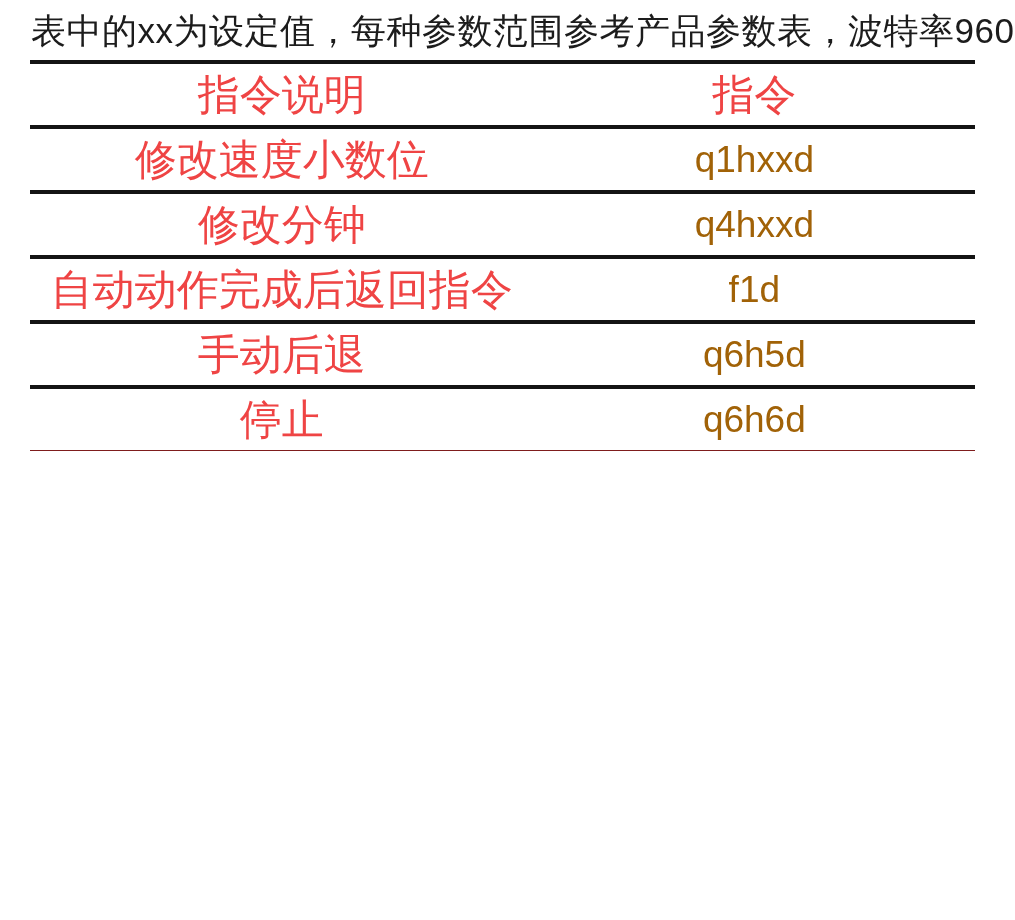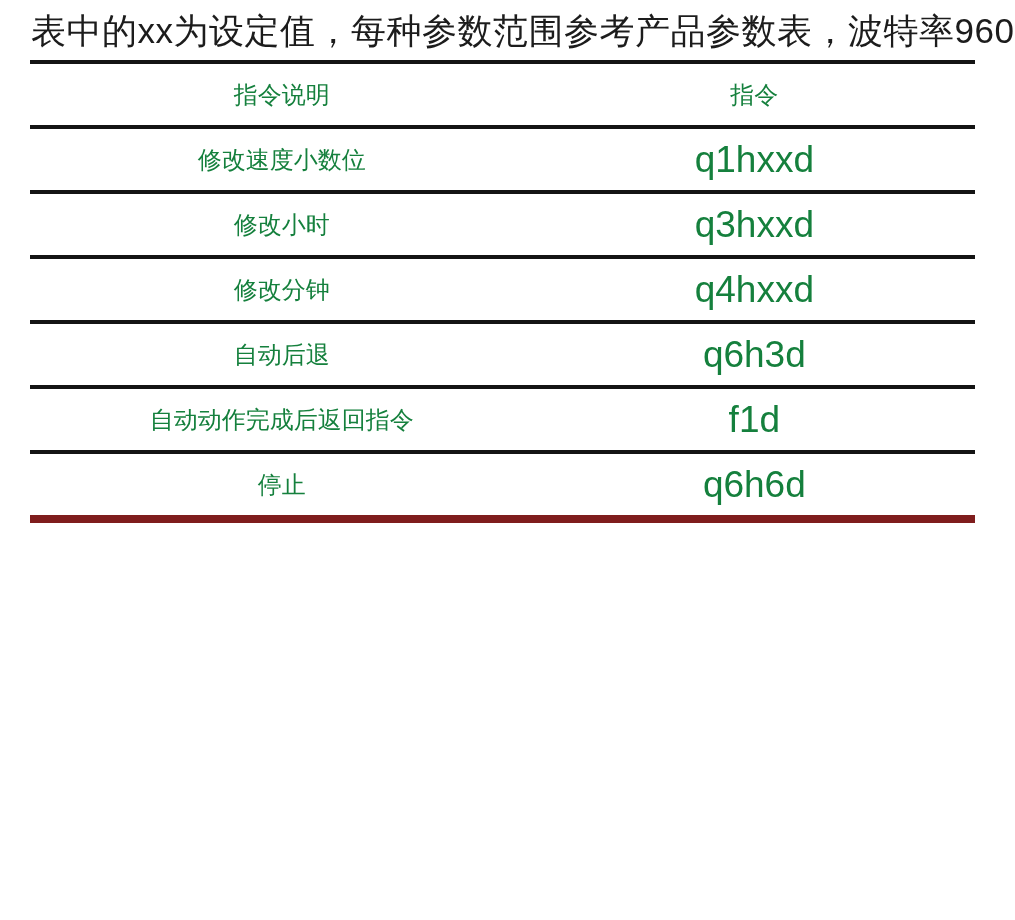--- a/index.html
+++ b/index.html
@@ -42,29 +42,29 @@
   .cmd-table td {
     border-top: 4px solid #141414;
     height: 61px;
     text-align: center;
     vertical-align: middle;
     padding: 0;
     font-weight: normal;
   }
   .cmd-table tr.last th,
   .cmd-table tr.last td {
-    border-bottom: 8px solid #7f1d1d;
+    border-bottom: 1px solid #7f1d1d;
   }
   .desc-cell, .hdr {
-    font-size: 24px;
-    color: #15803d;
+    font-size: 42px;
+    color: #ef4444;
   }
   .cmd-cell {
     font-size: 37px;
-    color: #15803d;
+    color: #a16207;
   }
 </style>
 </head>
 <body>
 
 <div class="page">
 
   <div class="caption">表中的xx为设定值，每种参数范围参考产品参数表，波特率9600</div>
 
   <table class="cmd-table">
@@ -75,34 +75,30 @@
     <tbody>
       <tr>
         <th class="hdr">指令说明</th>
         <th class="hdr">指令</th>
       </tr>
       <tr>
         <td class="desc-cell">修改速度小数位</td>
         <td class="cmd-cell">q1hxxd</td>
       </tr>
       <tr>
-        <td class="desc-cell">修改小时</td>
-        <td class="cmd-cell">q3hxxd</td>
-      </tr>
-      <tr>
         <td class="desc-cell">修改分钟</td>
         <td class="cmd-cell">q4hxxd</td>
       </tr>
       <tr>
-        <td class="desc-cell">自动后退</td>
-        <td class="cmd-cell">q6h3d</td>
+        <td class="desc-cell">自动动作完成后返回指令</td>
+        <td class="cmd-cell">f1d</td>
       </tr>
       <tr>
-        <td class="desc-cell">自动动作完成后返回指令</td>
-        <td class="cmd-cell">f1d</td>
+        <td class="desc-cell">手动后退</td>
+        <td class="cmd-cell">q6h5d</td>
       </tr>
       <tr class="last">
         <td class="desc-cell">停止</td>
         <td class="cmd-cell">q6h6d</td>
       </tr>
     </tbody>
   </table>
 
 </div>
 

